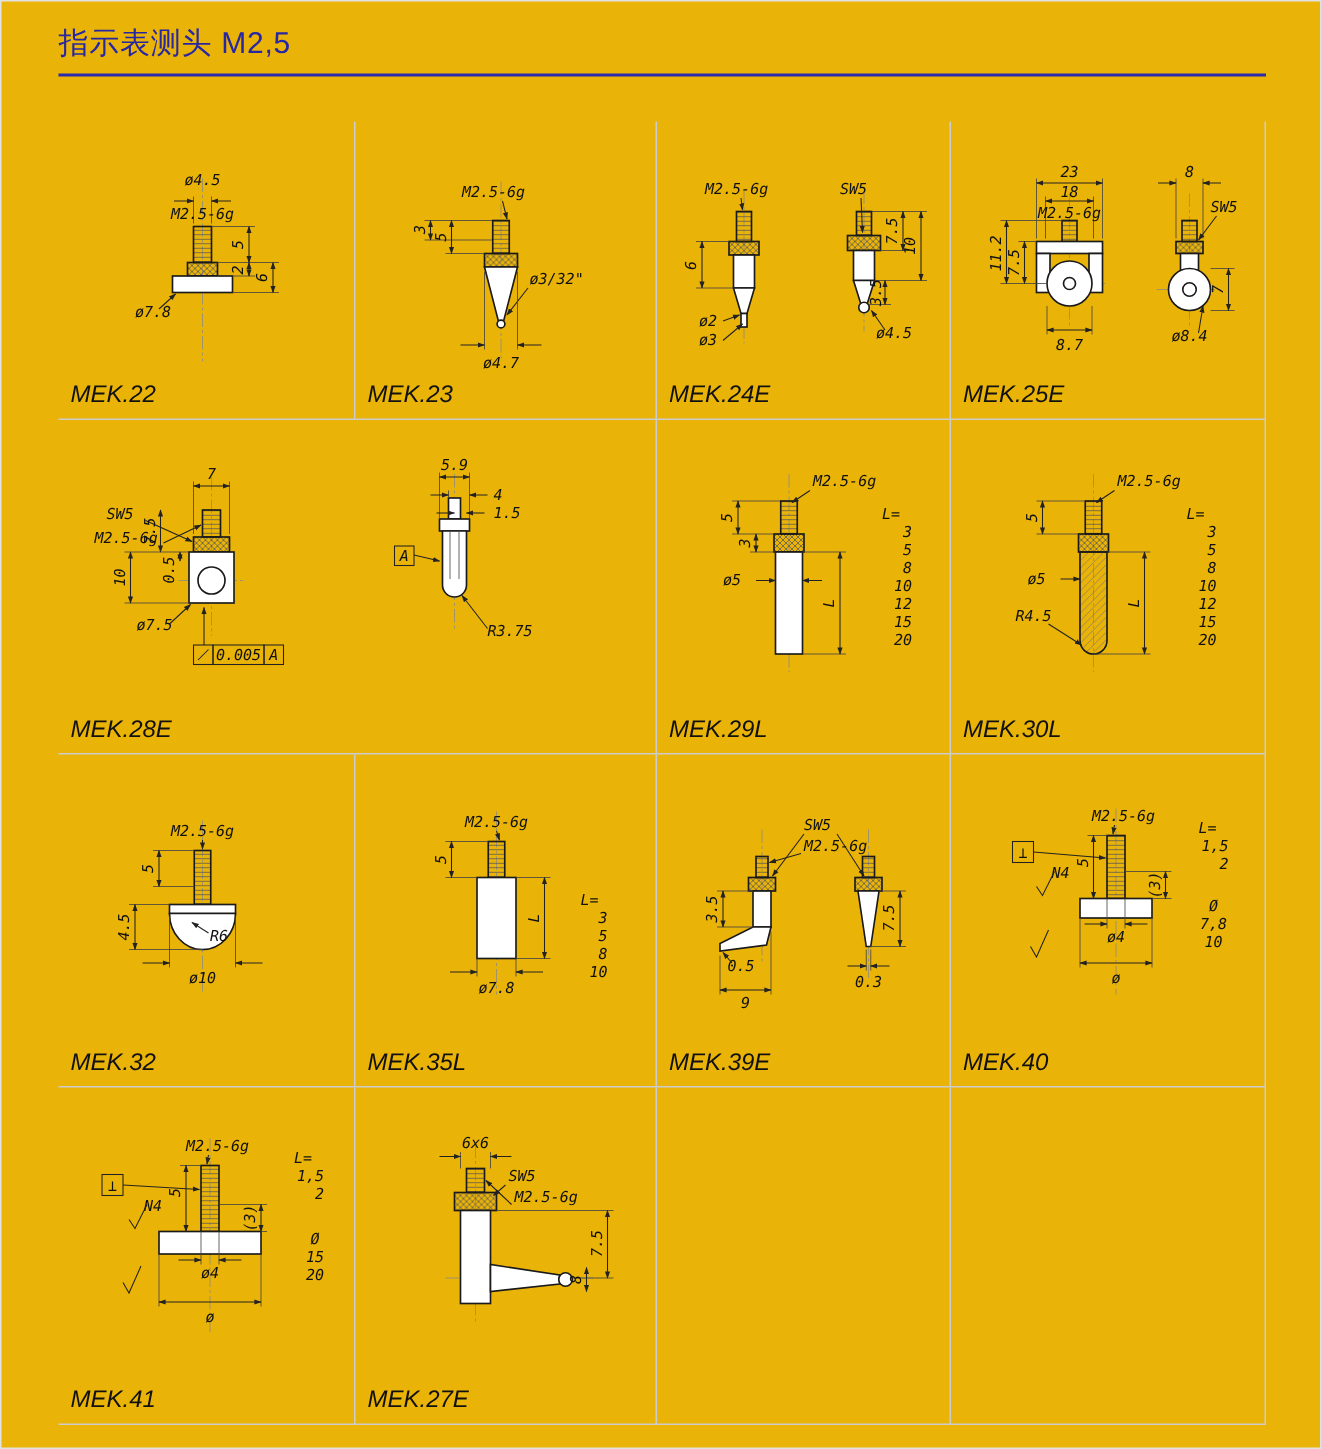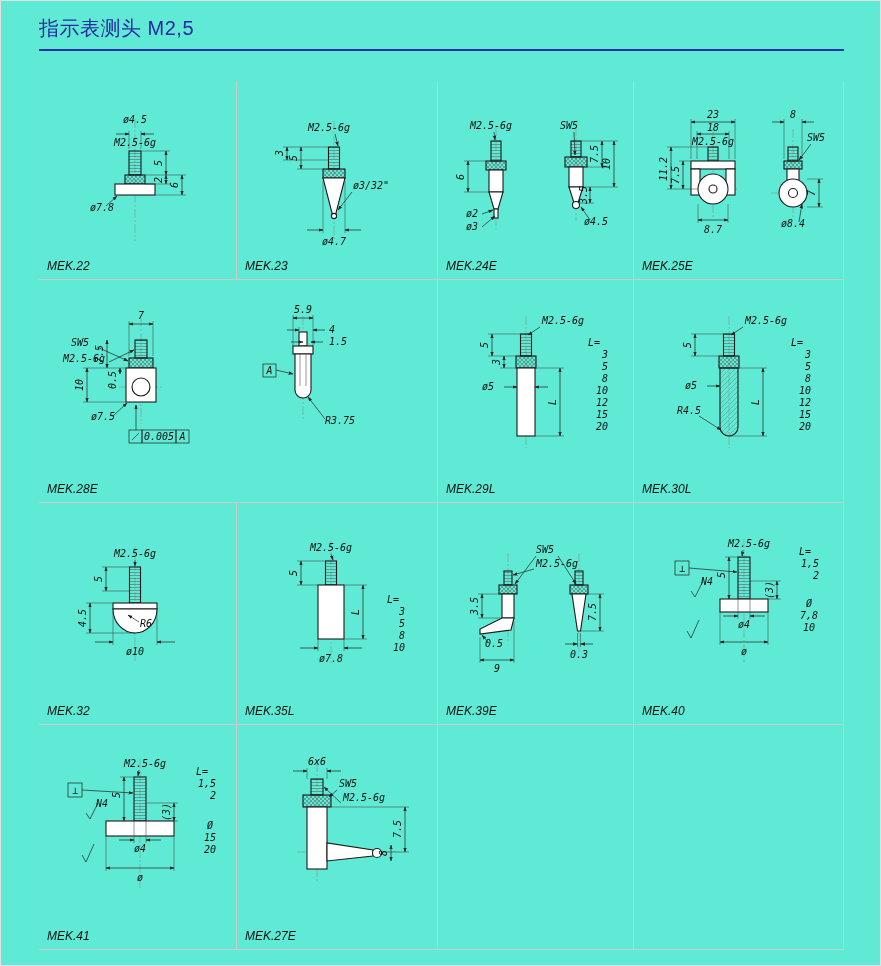--- a/index.html
+++ b/index.html
@@ -1,24 +1,24 @@
 <!DOCTYPE html>
 <html><head>
 <meta charset="utf-8">
 <style>
   html,body{margin:0;padding:0;background:#f2f2f2;}
-  .page{width:881px;height:966px;background:#5eead4;border:1px solid #e2e2e2;box-sizing:border-box;margin:0 auto;font-family:"Liberation Sans",sans-serif;position:relative;overflow:hidden;}
+  .page{width:881px;height:966px;background:#eab308;border:1px solid #e2e2e2;box-sizing:border-box;margin:0 auto;font-family:"Liberation Sans",sans-serif;position:relative;overflow:hidden;}
   .header{padding:14px 38px 0 38px;}
   .page-title{margin:0;font-size:20px;font-weight:400;color:#2727a3;letter-spacing:.5px;}
   .rule{border:none;border-bottom:2px solid #2b2bad;margin:7px 36px 30px 38px;}
   .catalog{display:grid;grid-template-columns:198px 201px 196px 210px;grid-template-rows:199px 223px 222px 225px;margin:0 38px;font-style:italic;}
   .cell{position:relative;border-right:1px solid #cccccc;border-bottom:1px solid #cccccc;box-sizing:border-box;}
   .cell-wide{grid-column:1 / 3;}
   .cell svg{display:block;margin:8px auto 0 auto;}
-  .cell-label{position:absolute;left:8px;bottom:6px;font-size:12px;color:#111;}
+  .cell-label{position:absolute;left:8px;bottom:6px;font-size:16px;color:#111;}
   
   .ol{fill:#fff;stroke:#1a1a1a;stroke-width:1.1;}
   .olt{fill:url(#thr);stroke:#1a1a1a;stroke-width:1.1;}
   .olh{fill:url(#knurl);stroke:#1a1a1a;stroke-width:1.1;}
   .olx{fill:url(#hatch);stroke:#1a1a1a;stroke-width:1.1;}
   .dl{stroke:#222;stroke-width:.7;fill:none;}
   .ext{stroke:#444;stroke-width:.55;fill:none;}
   .cl{stroke:#888;stroke-width:.5;stroke-dasharray:9 2 2 2;fill:none;}
   .dim{font-family:"DejaVu Sans Mono",monospace;font-size:10px;fill:#111;}
 </style>

